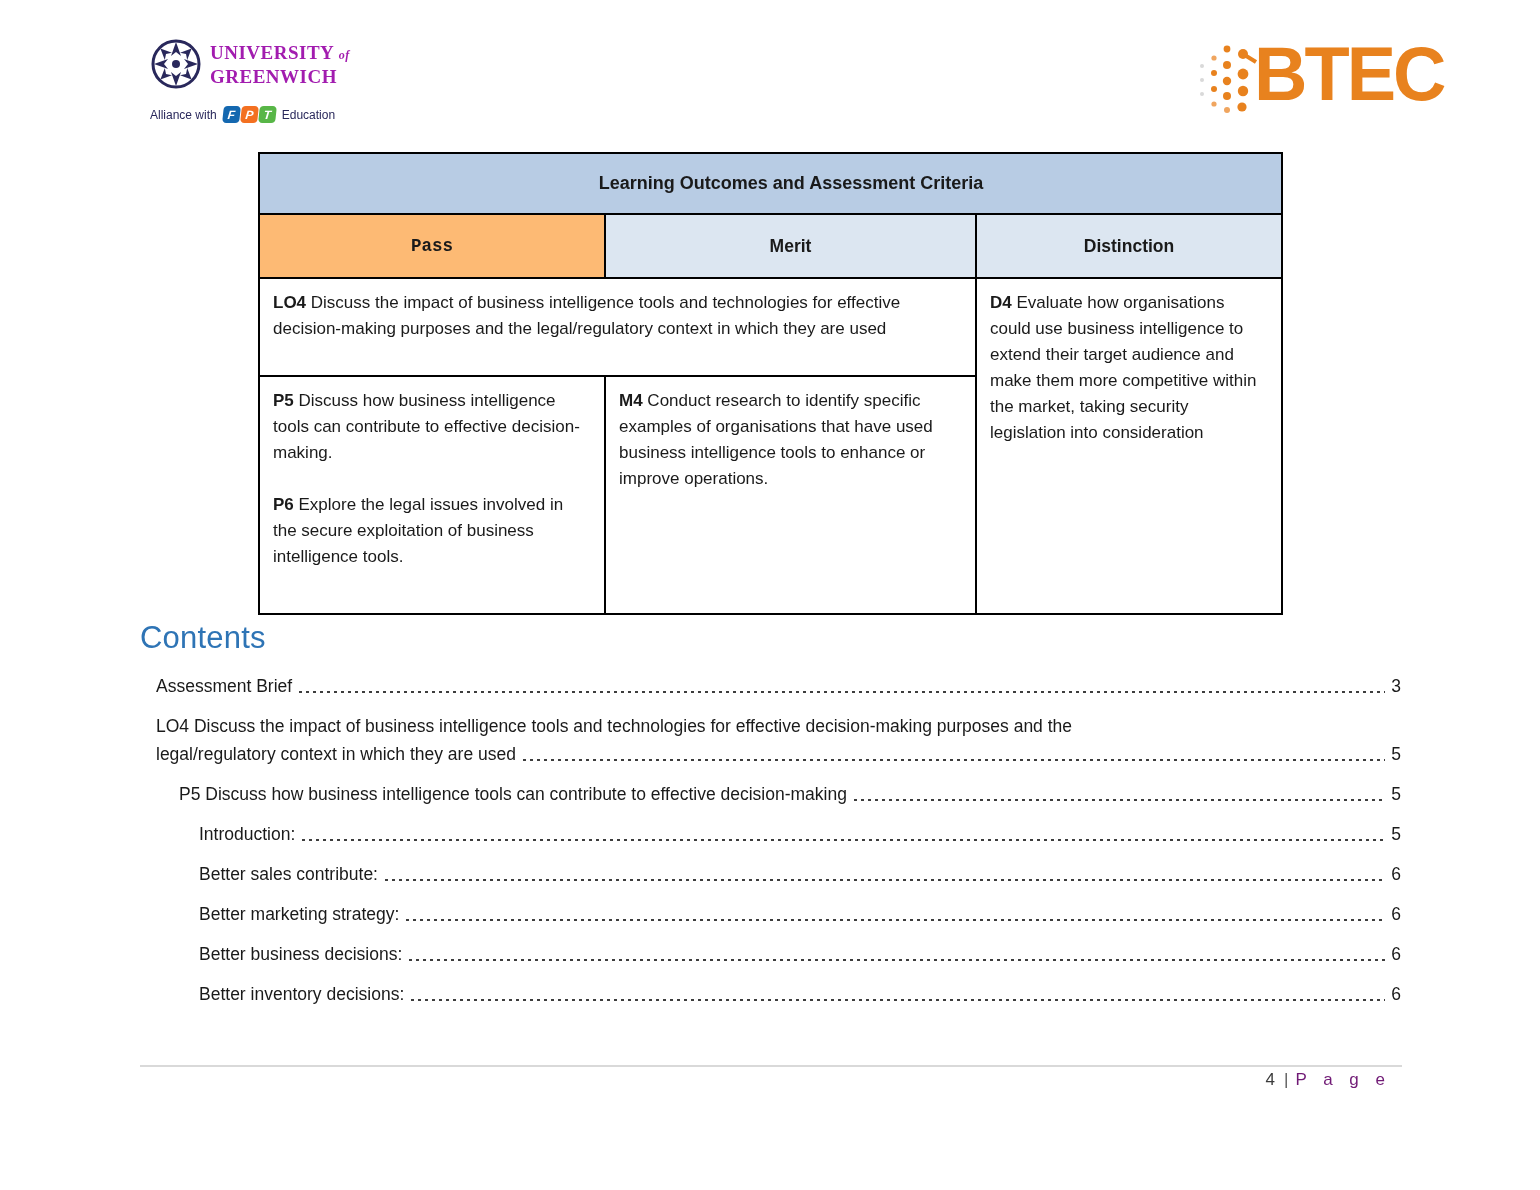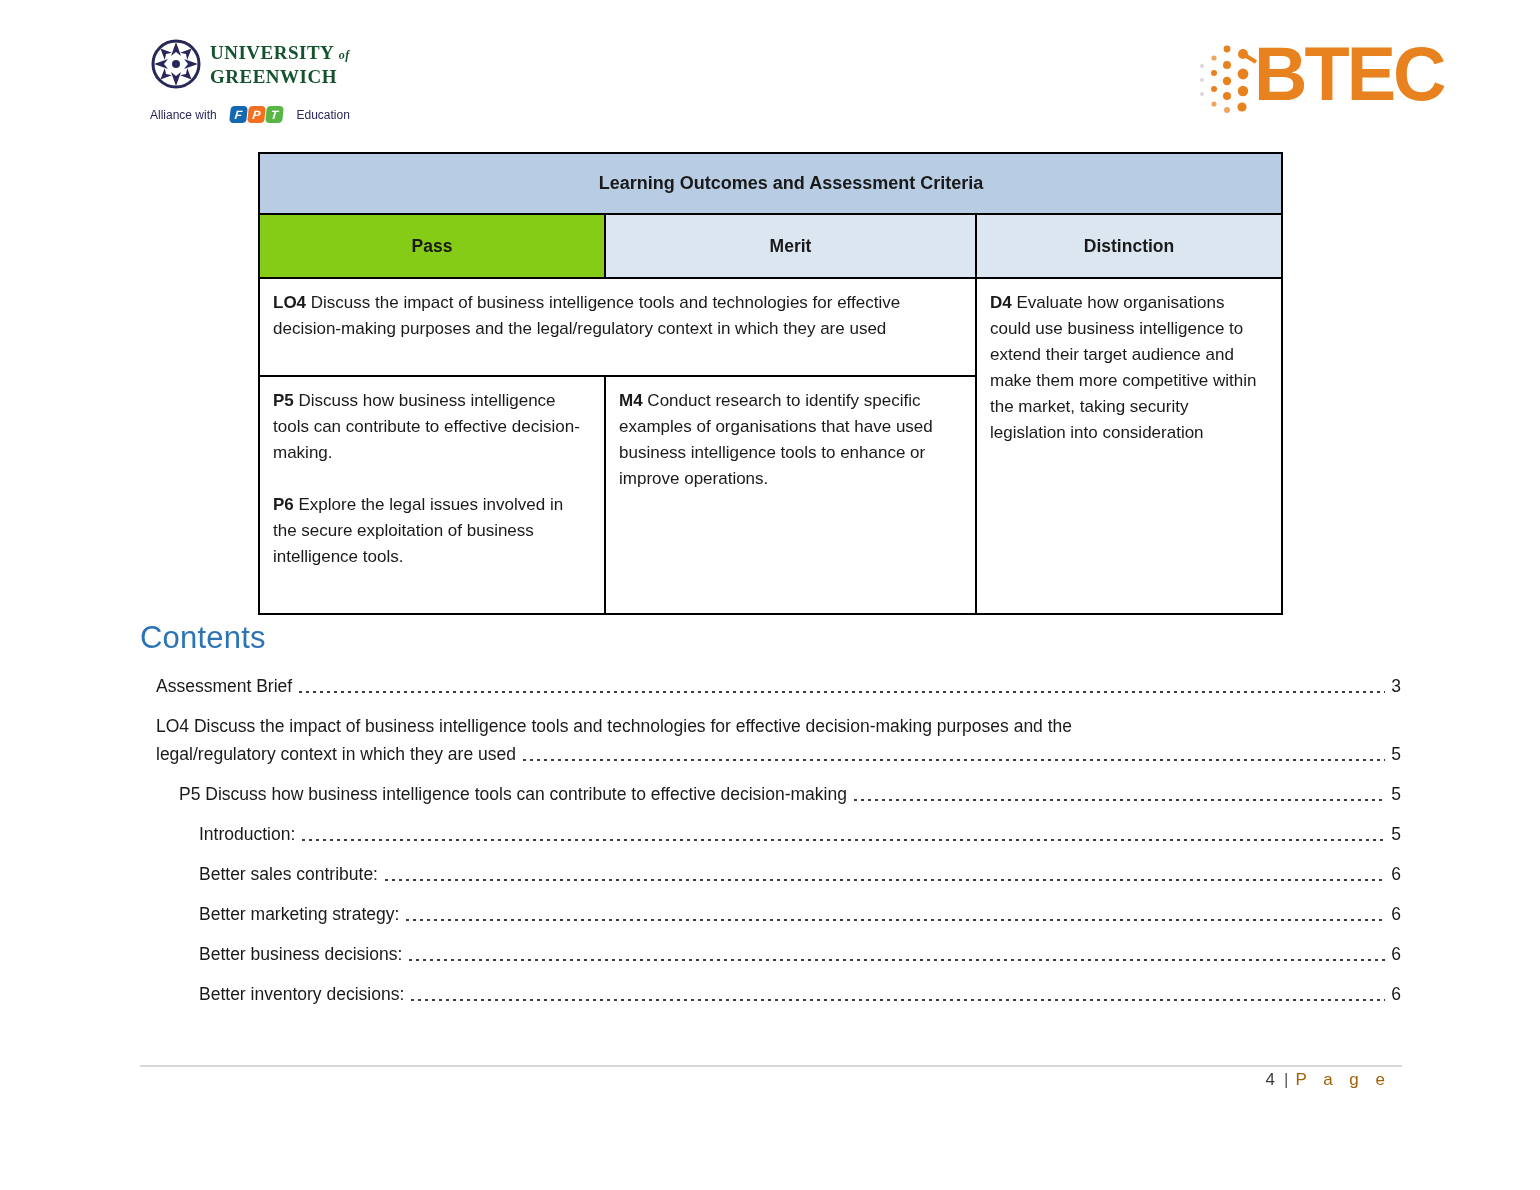--- a/index.html
+++ b/index.html
@@ -5,23 +5,23 @@
   * { box-sizing: border-box; margin: 0; padding: 0; }
   html, body { width: 1540px; height: 1190px; background: #ffffff; overflow: hidden; }
   body { font-family: "Liberation Sans", sans-serif; color: #1a1a1a; position: relative; }
 
   .page { position: relative; width: 1540px; height: 1190px; background: #fff; }
 
   
   .uog-logo { position: absolute; left: 150px; top: 38px; }
   .uog-top { display: flex; align-items: center; gap: 8px; }
   .uog-emblem { width: 52px; height: 52px; flex: none; }
-  .uog-name { font-family: "Liberation Serif", serif; font-weight: 700; color: #14532d; font-size: 19px; line-height: 21px; letter-spacing: 0.5px; }
+  .uog-name { font-family: "Liberation Serif", serif; font-weight: 700; color: #a21caf; font-size: 19px; line-height: 21px; letter-spacing: 0.5px; }
   .uog-name .of { font-size: 12px; font-style: italic; text-transform: none; font-weight: 600; }
-  .uog-alliance { margin-top: 16px; display: flex; align-items: center; gap: 6px; font-size: 12px; color: #29285b; justify-content: space-between; }
+  .uog-alliance { margin-top: 16px; display: flex; align-items: center; gap: 6px; font-size: 12px; color: #29285b; }
   .fpt-logo { display: flex; gap: 1px; transform: skewX(-6deg); }
   .fpt-tile { width: 17px; height: 17px; border-radius: 4px; color: #fff; font-weight: 700; font-size: 12px; display: flex; align-items: center; justify-content: center; font-style: italic; }
 
   .btec-logo { position: absolute; left: 1196px; top: 34px; display: flex; align-items: center; }
   .btec-dots { width: 62px; height: 80px; }
   .btec-text { font-size: 74px; font-weight: 800; letter-spacing: -3px; line-height: 74px; margin-left: -4px; transform: scaleY(1.02); }
 
   
   .criteria-table { position: absolute; left: 258px; top: 152px; width: 1023px; border-collapse: collapse; table-layout: fixed; }
   .criteria-table th, .criteria-table td { border: 2px solid #000; vertical-align: top; font-size: 17px; }
@@ -46,21 +46,21 @@
   .toc-leader { flex: 1 1 auto; height: 28px; margin: 0 6px 0 5px; align-self: stretch;
                 background-image: radial-gradient(circle, #3d3d3d 1.3px, rgba(0,0,0,0) 1.5px);
                 background-size: 7px 6px; background-repeat: repeat-x; background-position: 0 calc(100% - 5px); }
   .toc-page { flex: none; }
 
   
   .footer-rule { position: absolute; left: 140px; top: 1065px; width: 1262px; height: 0; border-top: 2px solid #d9d9d9; }
   .footer-text { position: absolute; left: 140px; top: 1070px; width: 1251px; text-align: right; font-size: 17px; }
   .footer-num { color: #3b3b3b; }
   .footer-sep { color: #595959; margin: 0 7px 0 9px; }
-  .footer-label { color: #a16207; letter-spacing: 6px; }
+  .footer-label { color: #701a75; letter-spacing: 6px; }
 </style>
 </head>
 <body>
 
 <div class="page">
 
   <div class="uog-logo">
     <div class="uog-top">
       <svg class="uog-emblem" viewBox="0 0 52 52">
         <g fill="none" stroke="#29285b" stroke-width="3">
@@ -128,21 +128,21 @@
     <colgroup>
         <col style="width:346px">
         <col style="width:371px">
         <col style="width:306px">
       </colgroup>
     <tbody>
         <tr>
       <th class="tbl-title" colspan="3" id="tbl-title-cell" style="background: rgb(184, 204, 228);">Learning Outcomes and Assessment Criteria</th>
     </tr>
     <tr>
-      <th class="tbl-col-head" id="col-pass" style="background: #84cc16;">Pass</th>
+      <th class="tbl-col-head" id="col-pass" style="background: #fdba74; font-family: Liberation Mono, monospace;">Pass</th>
       <th class="tbl-col-head" id="col-merit" style="background: rgb(220, 230, 241);">Merit</th>
       <th class="tbl-col-head" id="col-distinction" style="background: rgb(220, 230, 241);">Distinction</th>
     </tr>
     <tr class="row-lo4">
       <td colspan="2">
         <p class="cell-para"><b class="crit-code">LO4</b> <span>Discuss the impact of business intelligence tools and technologies for effective decision-making purposes and the legal/regulatory context in which they are used</span></p>
       </td>
       <td rowspan="2">
         <p class="cell-para"><b class="crit-code">D4</b> <span>Evaluate how organisations could use business intelligence to extend their target audience and make them more competitive within the market, taking security legislation into consideration</span></p>
       </td>

